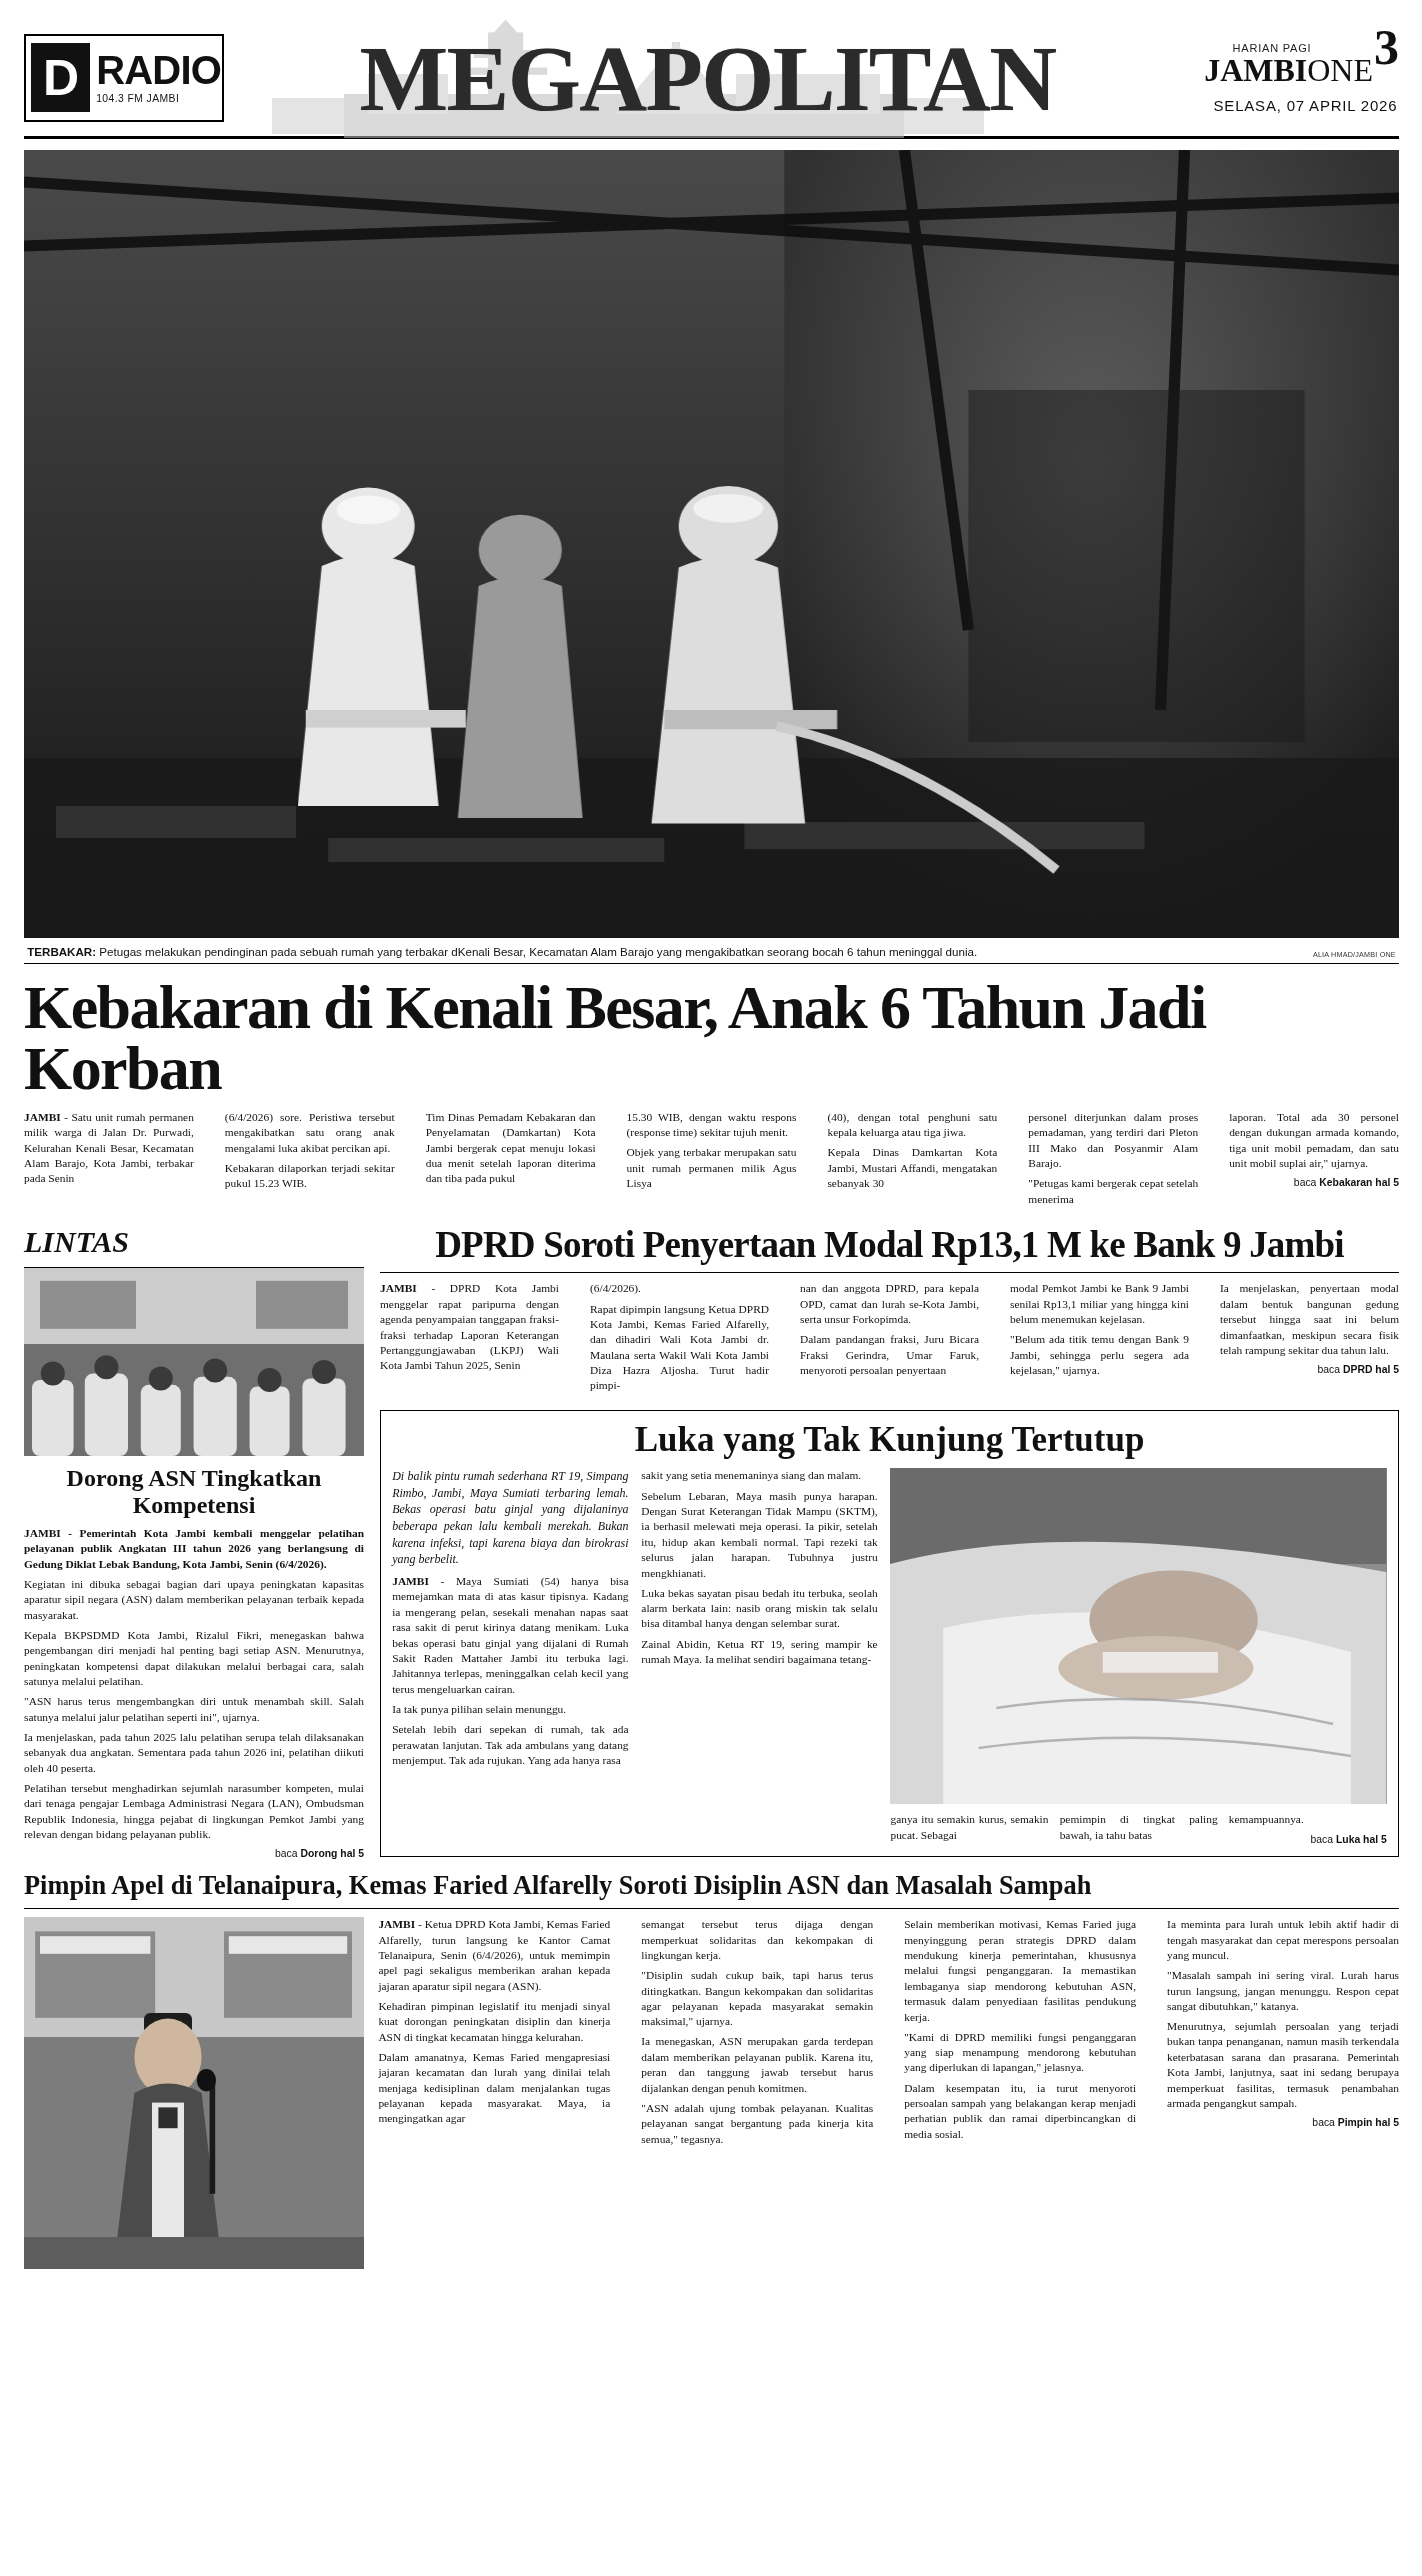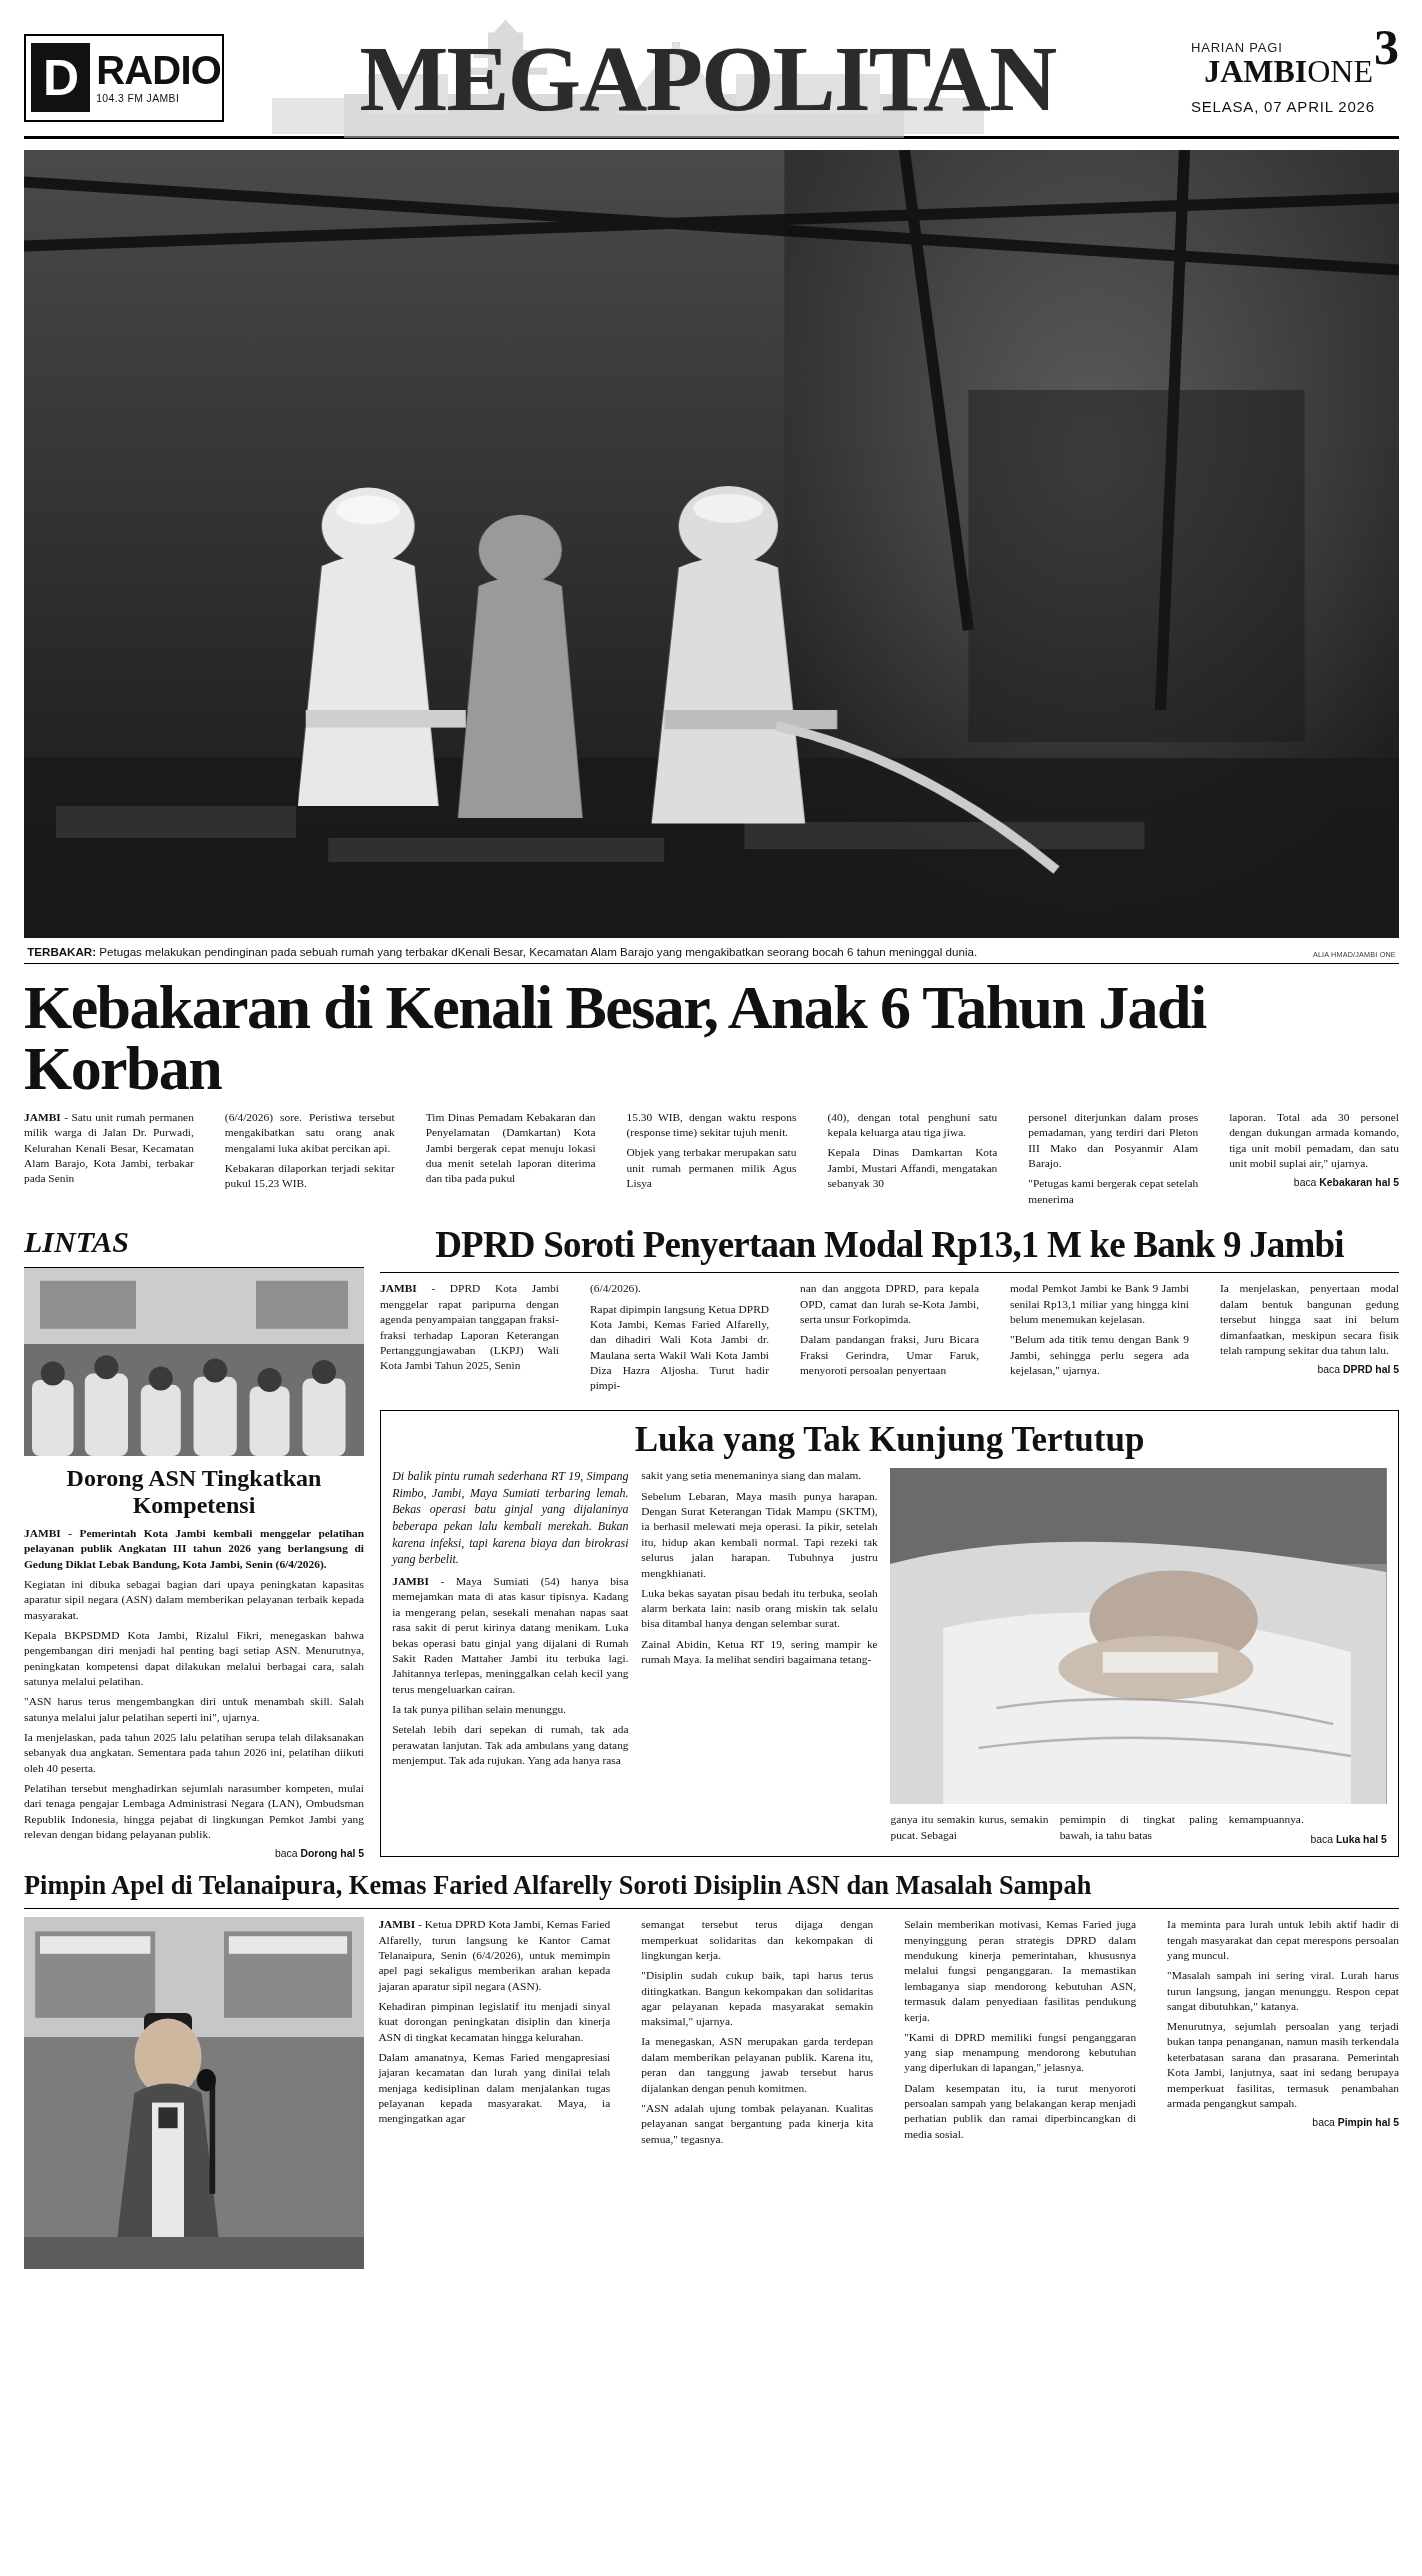--- a/index.html
+++ b/index.html
@@ -30,29 +30,29 @@
 
   .mega-wrap { flex:1; position:relative; height:120px; overflow:hidden; }
   .mega-title {
     font-family:"Liberation Serif", serif; font-weight:bold; font-size:94px; letter-spacing:-1.6px;
     text-align:center; line-height:120px; color:#2b2b2b; position:relative; z-index:2;
     text-shadow:0 0 0.8px #999;
   }
   .skyline { position:absolute; left:0; right:0; bottom:0; height:120px; z-index:1; opacity:0.55; }
 
   .right-head { width:208px; flex:0 0 208px; text-align:right; display:flex; flex-direction:column; justify-content:center; height:120px; position:relative; }
-  .brand-small { font-family:"Liberation Sans", sans-serif; font-size:13px; letter-spacing:0.8px; text-align:left; margin-right:46px; color:#222;}
+  .brand-small { font-family:"Liberation Sans", sans-serif; font-size:11px; letter-spacing:0.8px; text-align:center; margin-right:46px; color:#222;}
   .brand-jambione { font-family:"Liberation Serif", serif; font-weight:bold; font-size:32px; text-align:right; margin-right:26px; line-height:1; }
   .brand-jambione .one { font-weight:normal; }
   .page-num {
     position:absolute; right:0; top:4.8px; font-family:"Liberation Serif", serif; font-weight:bold;
     font-size:50px; line-height:1;
   }
   .date-line {
-    font-family:"Liberation Sans", sans-serif; font-size:15px; letter-spacing:0.8px; text-align:left;
+    font-family:"Liberation Sans", sans-serif; font-size:15px; letter-spacing:0.8px; text-align:right;
     margin-top:11px; border-top:0; padding-right:1.6px;
   }
 
   
   .hero { margin-top:11.2px; width:100%; height:788px; position:relative; overflow:hidden; background:#2a2a2a; }
   .hero svg { display:block; width:100%; height:100%; }
   .hero-caption {
     font-family:"Liberation Sans", sans-serif; font-size:11.6px; line-height:1.35; padding:5.6px 3.2px 4px 3.2px;
     border-bottom:1.6px solid #000; display:flex; justify-content:space-between; align-items:flex-end; gap:8px;
   }

